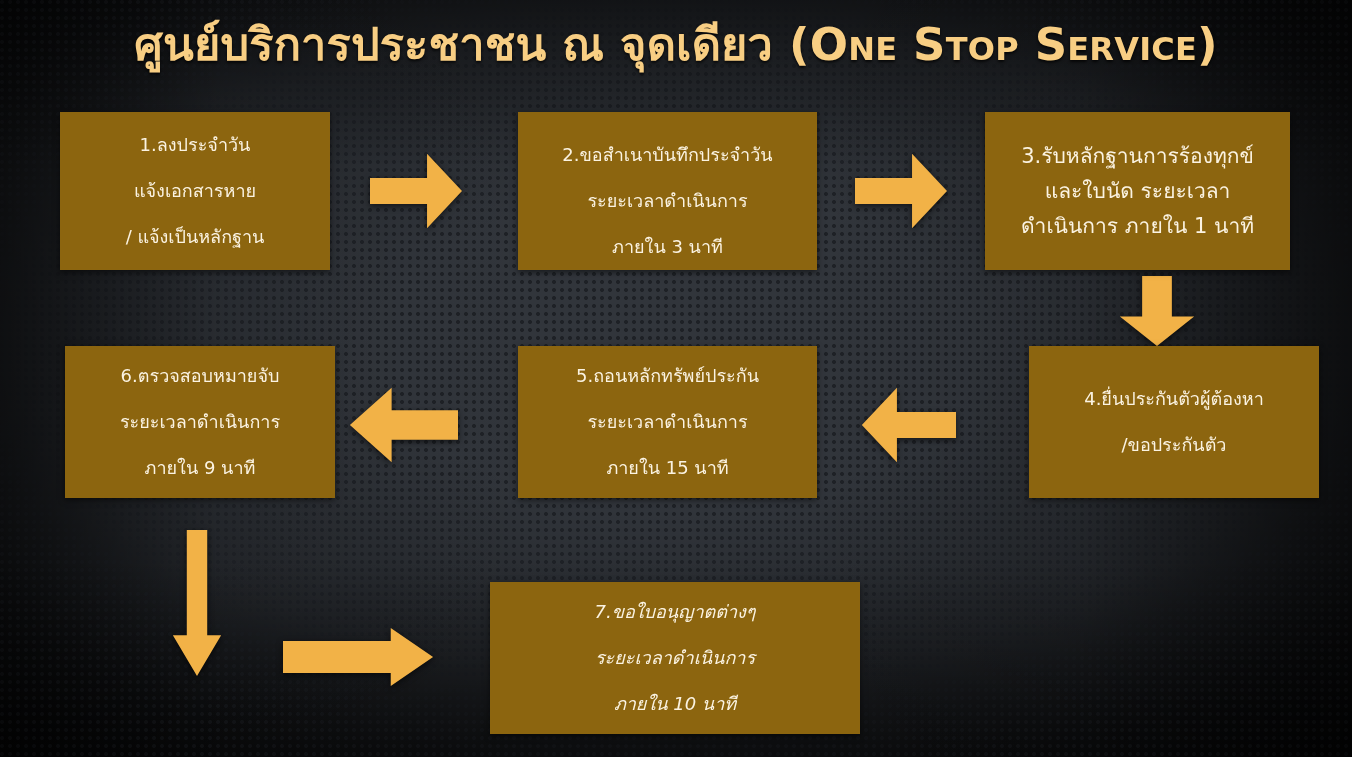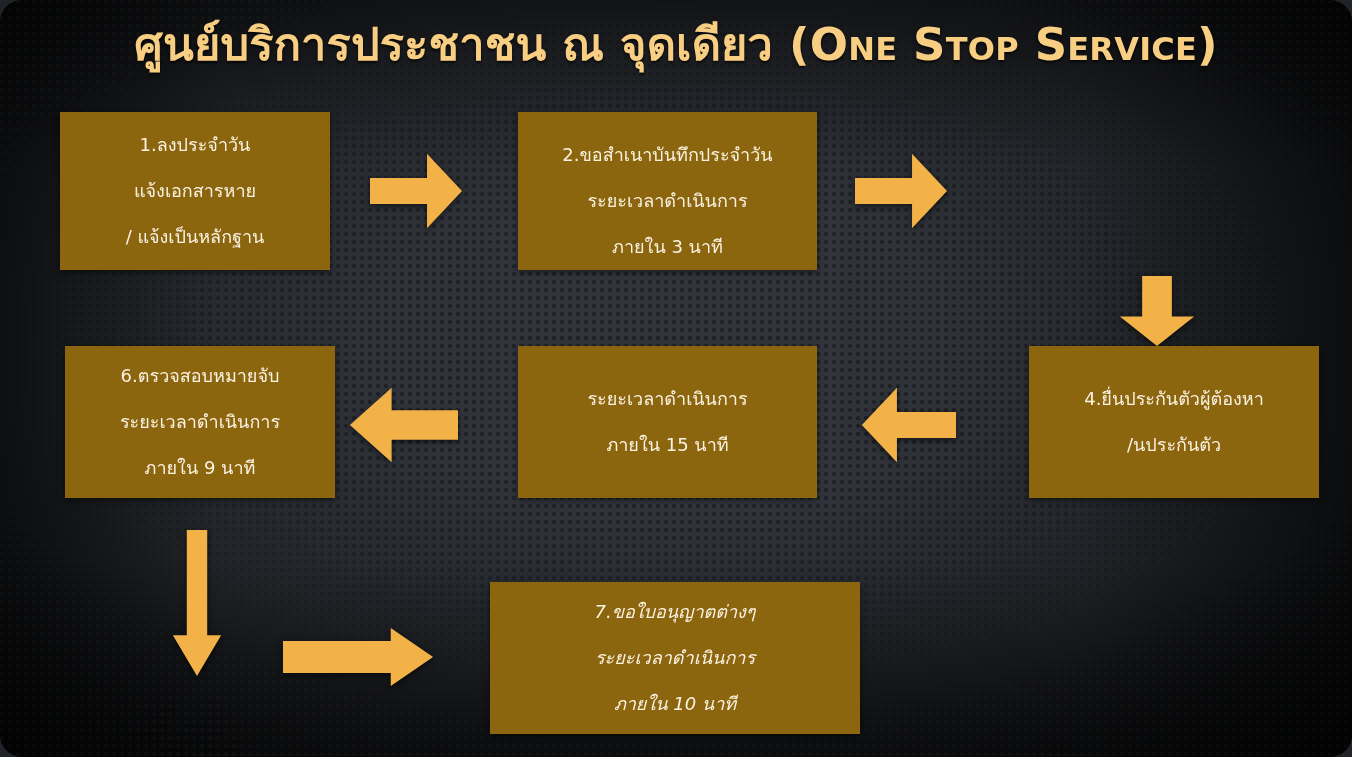--- a/index.html
+++ b/index.html
@@ -14,21 +14,20 @@
   #slide {
     position:relative;
     width:1352px; height:757px;
     overflow:hidden;
     background-color:#31353b;
     background-image:
       radial-gradient(circle at 2px 2px, #1e2126 1.9px, rgba(0,0,0,0) 2.2px),
       radial-gradient(ellipse 78% 72% at 50% 46%, rgba(0,0,0,0) 28%, rgba(0,0,0,0.30) 60%, rgba(0,0,0,0.66) 82%, rgba(0,0,0,0.88) 100%);
     background-size: 8px 8px, 100% 100%;
     background-position: 0 0, 0 0;
-    border-radius: 22px;
   }
 
   
   #sheen {
     position:absolute; inset:0;
     pointer-events:none;
     background:
       linear-gradient(90deg, rgba(0,0,0,0.55) 0%, rgba(0,0,0,0.05) 16%, rgba(0,0,0,0) 42%, rgba(0,0,0,0) 60%, rgba(0,0,0,0.10) 80%, rgba(0,0,0,0.60) 100%),
       linear-gradient(180deg, rgba(0,0,0,0.42) 0%, rgba(0,0,0,0) 22%, rgba(0,0,0,0) 74%, rgba(0,0,0,0.50) 100%);
   }
@@ -112,27 +111,33 @@
     <span class="ln">แจ้งเอกสารหาย</span>
     <span class="ln">/ แจ้งเป็นหลักฐาน</span>
   </div>
 
   <div class="box loose" id="box2">
     <span class="ln">2.ขอสำเนาบันทึกประจำวัน</span>
     <span class="ln">ระยะเวลาดำเนินการ</span>
     <span class="ln">ภายใน 3 นาที</span>
   </div>
 
+  <div class="box tight" id="box3">
+    <span class="ln">3.รับหลักฐานการร้องทุกข์</span>
+    <span class="ln">และใบนัด ระยะเวลา</span>
+    <span class="ln">ดำเนินการ ภายใน 1 นาที</span>
+  </div>
 
   <div class="box loose wide" id="box4">
     <span class="ln">4.ยื่นประกันตัวผู้ต้องหา</span>
-    <span class="ln">/นประกันตัว</span>
+    <span class="ln">/ขอประกันตัว</span>
   </div>
 
   <div class="box loose" id="box5">
+    <span class="ln">5.ถอนหลักทรัพย์ประกัน</span>
     <span class="ln">ระยะเวลาดำเนินการ</span>
     <span class="ln">ภายใน 15 นาที</span>
   </div>
 
   <div class="box loose" id="box6">
     <span class="ln">6.ตรวจสอบหมายจับ</span>
     <span class="ln">ระยะเวลาดำเนินการ</span>
     <span class="ln">ภายใน 9 นาที</span>
   </div>
 

